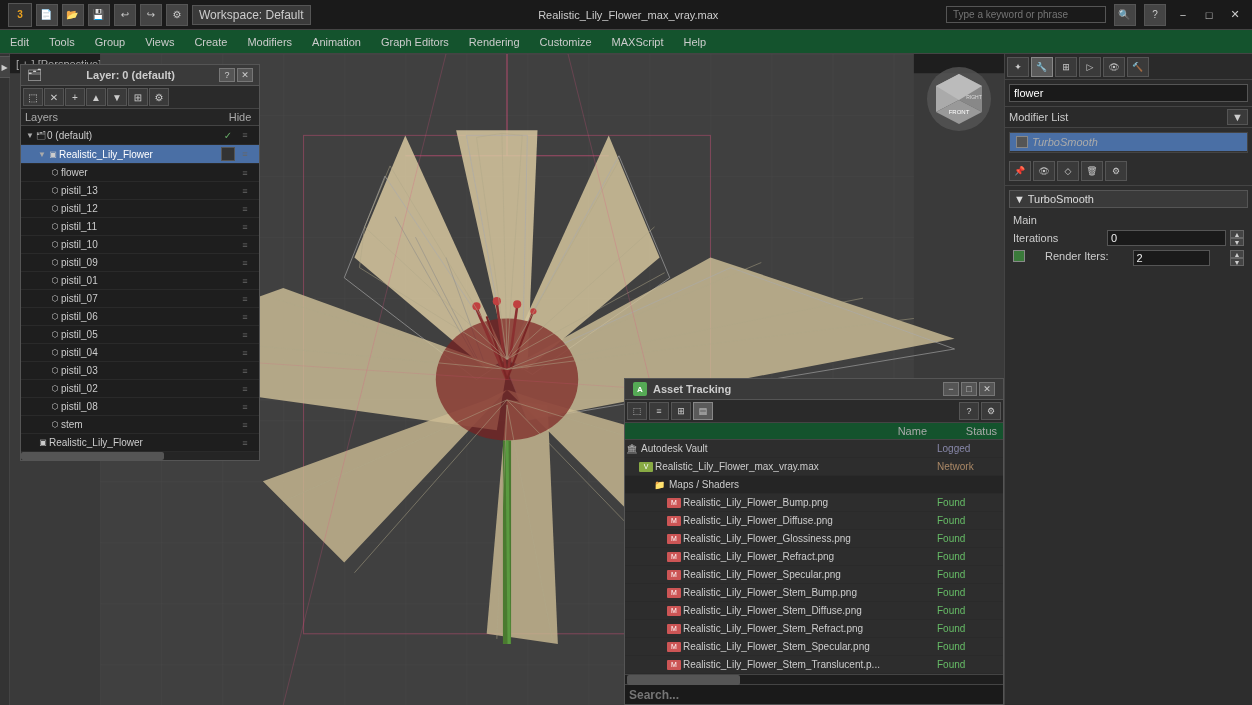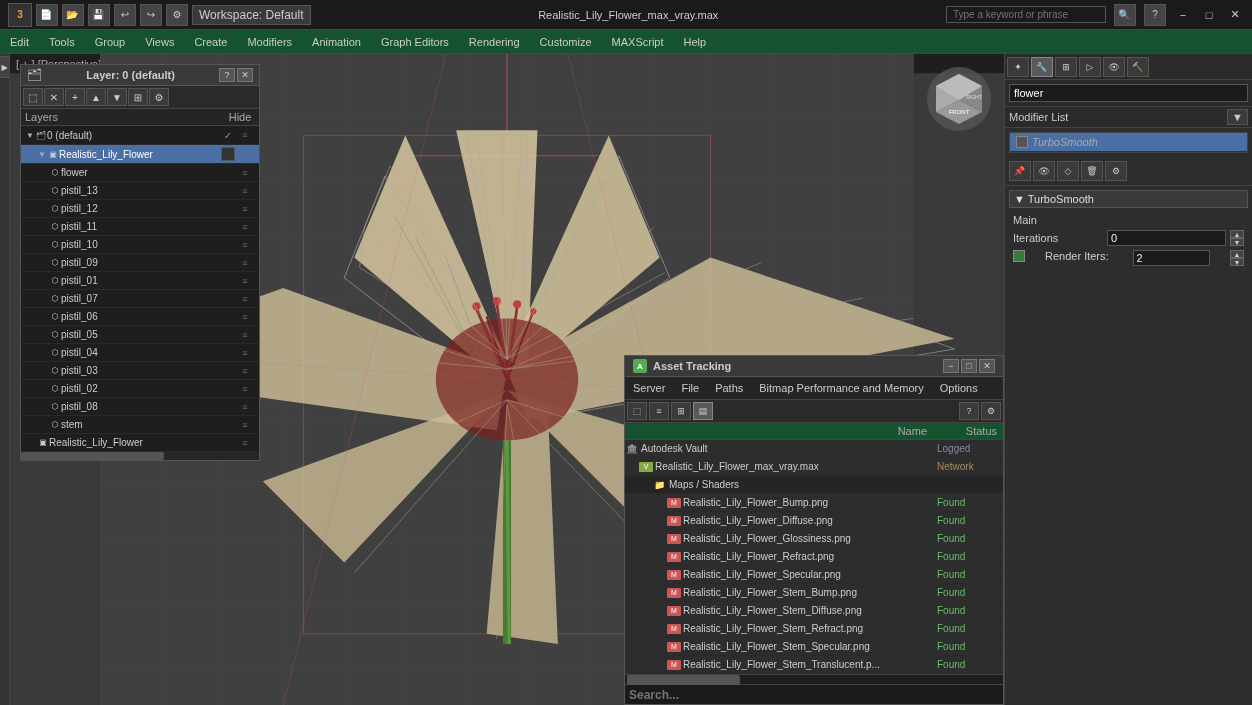--- a/index.html
+++ b/index.html
@@ -530,27 +530,20 @@
     <div id="asset-title-text">
       <div class="asset-logo">A</div>
       <span>Asset Tracking</span>
     </div>
     <div id="asset-win-ctrls">
       <div class="aw-btn">−</div>
       <div class="aw-btn">□</div>
       <div class="aw-btn">✕</div>
     </div>
   </div>
-  <div id="asset-menu">
-    <div class="asset-menu-item">Server</div>
-    <div class="asset-menu-item">File</div>
-    <div class="asset-menu-item">Paths</div>
-    <div class="asset-menu-item">Bitmap Performance and Memory</div>
-    <div class="asset-menu-item">Options</div>
-  </div>
   <div id="asset-toolbar">
     <div class="asset-tb-btn">⬚</div>
     <div class="asset-tb-btn">≡</div>
     <div class="asset-tb-btn">⊞</div>
     <div class="asset-tb-btn active">▤</div>
     <div style="flex:1;"></div>
     <div class="asset-tb-btn">?</div>
     <div class="asset-tb-btn">⚙</div>
   </div>
   <div id="asset-table-header">

